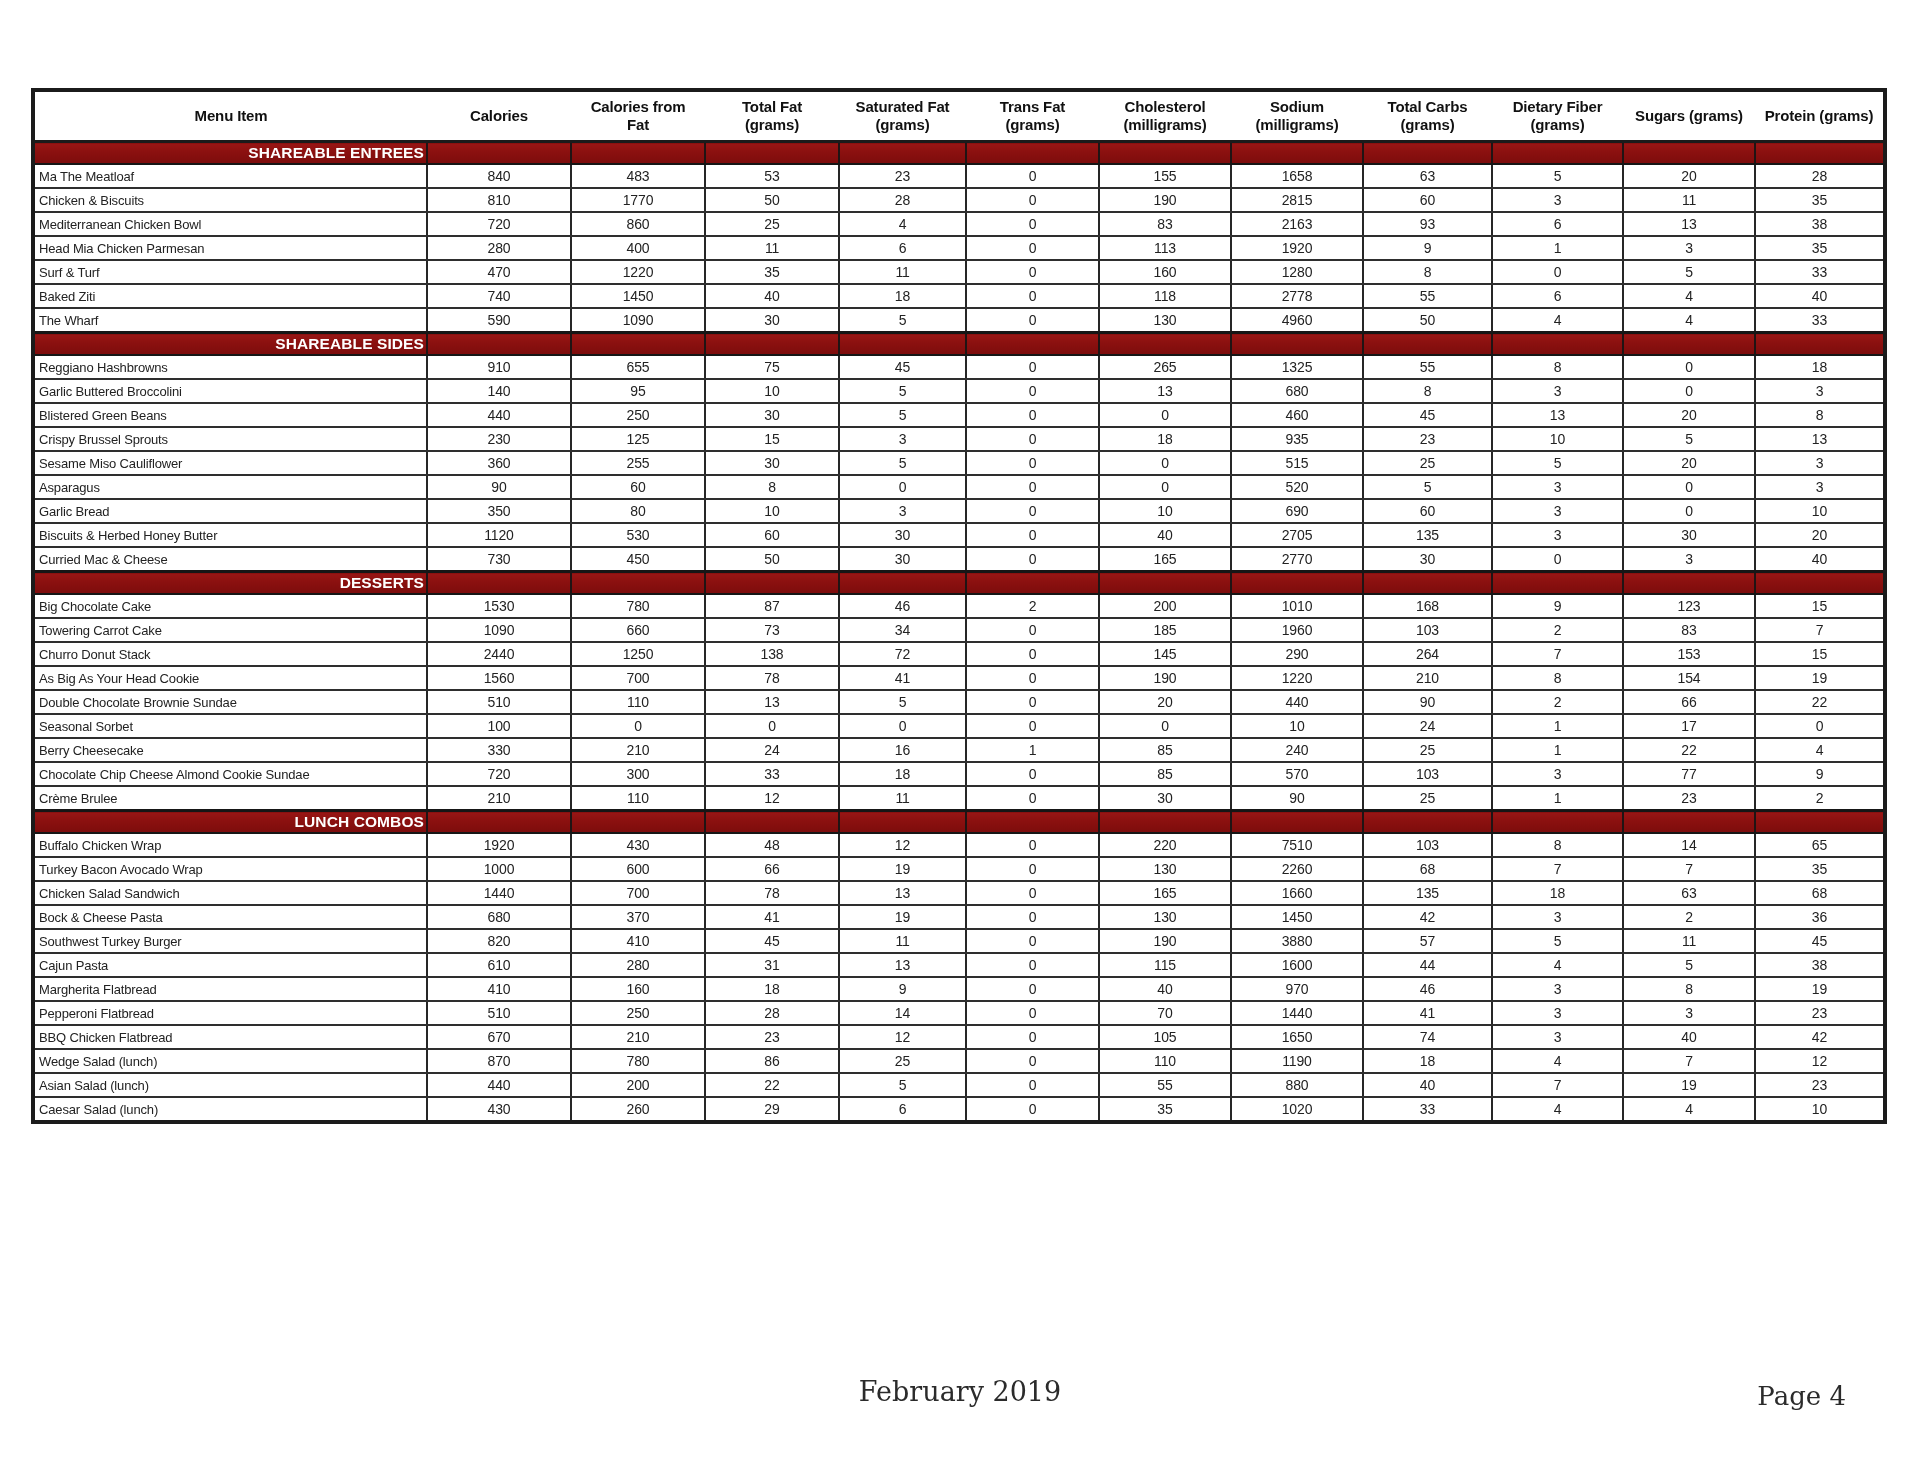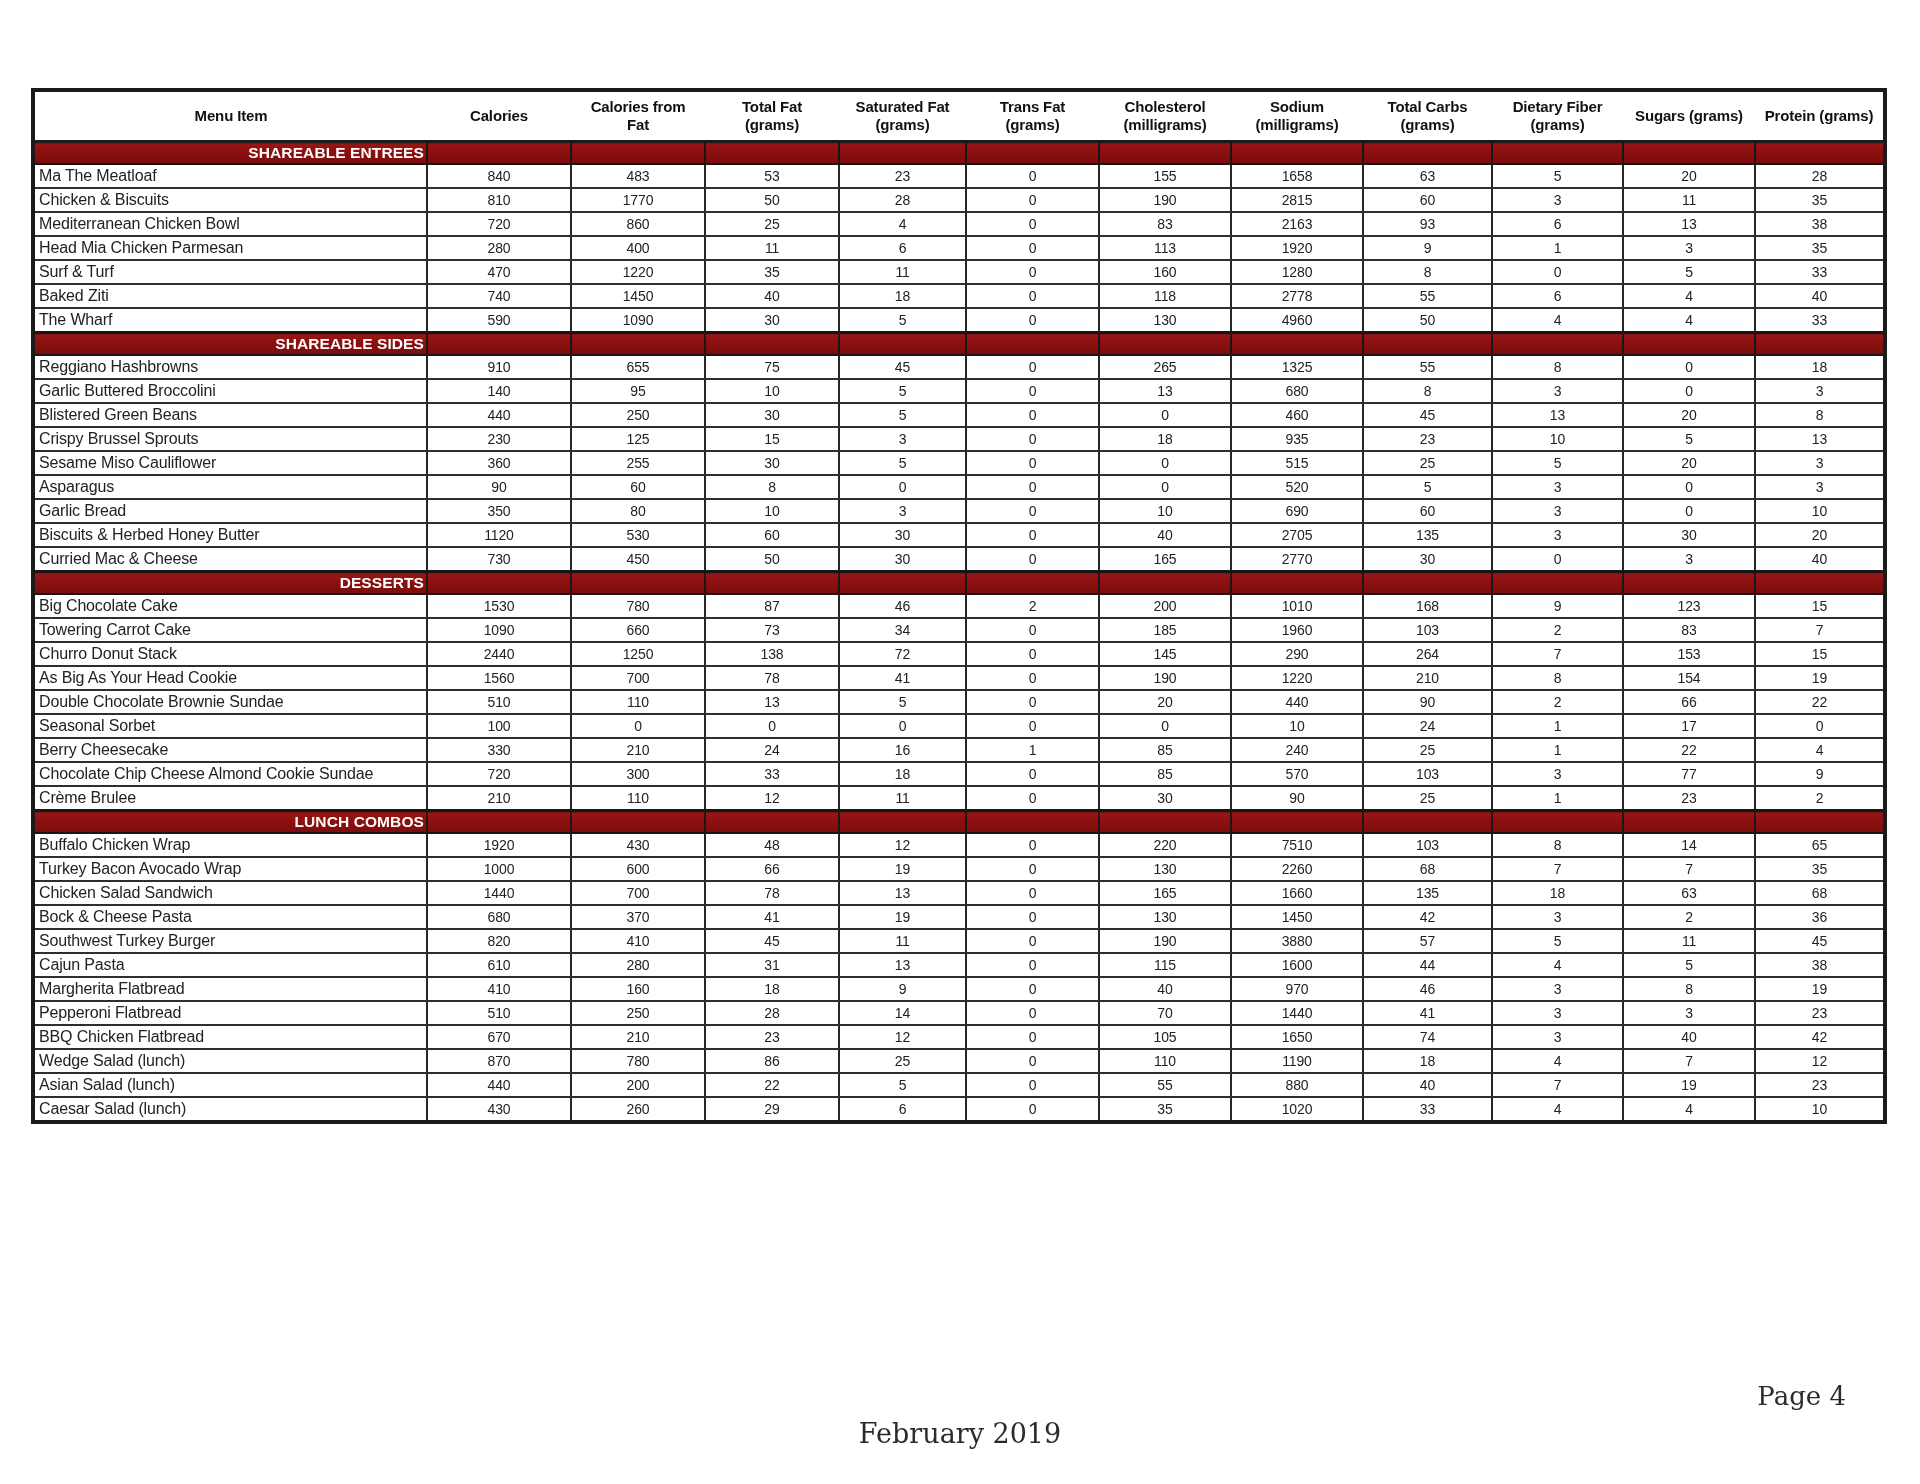--- a/index.html
+++ b/index.html
@@ -49,21 +49,21 @@
     color: #222222;
     overflow: hidden;
     white-space: nowrap;
   }
   table.nutrition tbody td:first-child {
     border-left: none;
   }
   table.nutrition tbody td.item {
     text-align: left;
     padding-left: 4px;
-    font-size: 16px;
+    font-size: 13px;
   }
   table.nutrition tbody td.num {
     text-align: center;
   }
   table.nutrition tbody tr.section-row td {
     height: 20px;
     background: linear-gradient(180deg, #981615 0%, #8a100f 45%, #7c0c0c 100%);
     border-top: 3px solid #161616;
     border-bottom: 2px solid #161616;
     border-left: 2px solid #1f1414;
@@ -73,21 +73,21 @@
   }
   table.nutrition tbody tr.section-row td.section-label {
     color: #ffffff;
     font-weight: bold;
     font-size: 15.5px;
     text-align: right;
     letter-spacing: 0.1px;
   }
   .footer-date {
     position: absolute;
-    top: 1418px;
+    top: 1376px;
     left: 0;
     width: 100%;
     text-align: center;
     font-family: "DejaVu Serif", serif;
     font-size: 27px;
     color: #2b2b2b;
   }
   .footer-page {
     position: absolute;
     top: 1381px;

